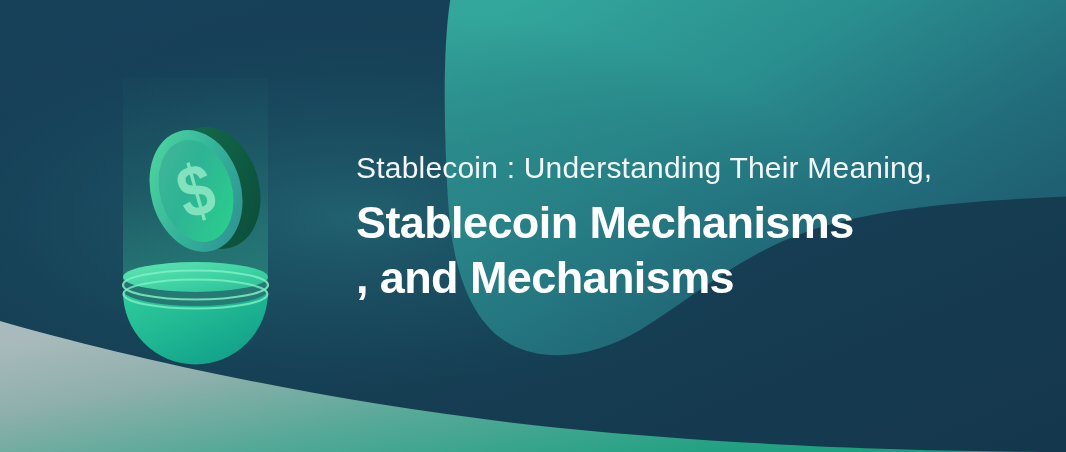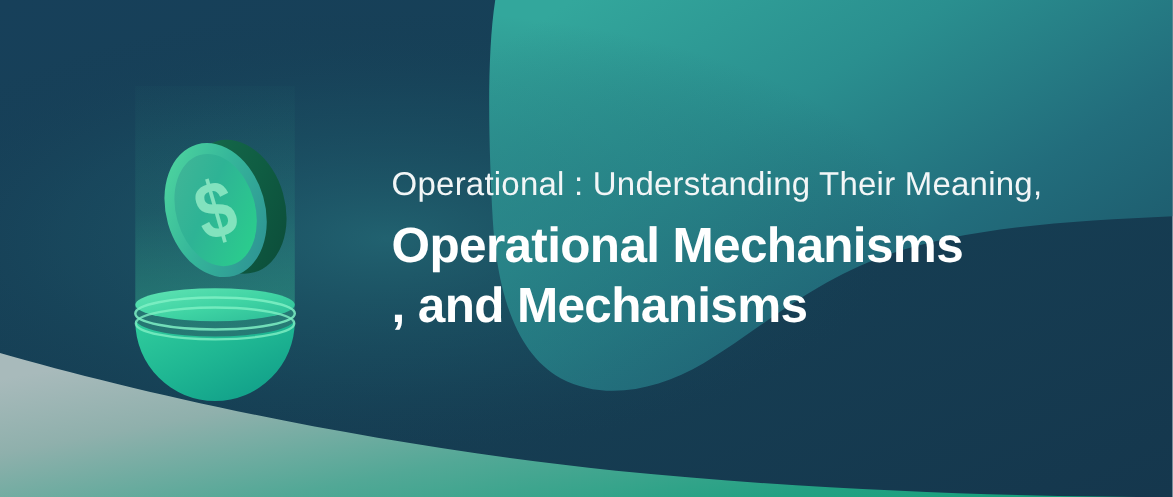--- a/index.html
+++ b/index.html
@@ -197,18 +197,18 @@
         <ellipse cx="87.5" cy="199" rx="72.5" ry="15" fill="url(#gBowlTop)"></ellipse>
 
         <ellipse cx="87.5" cy="207" rx="72.5" ry="14.5" fill="none" stroke="#7ff0c4" stroke-width="2.2" opacity="0.85"></ellipse>
 
         <ellipse cx="87.5" cy="216" rx="72" ry="14.5" fill="none" stroke="#7ff0c4" stroke-width="2.2" opacity="0.8"></ellipse>
       </g>
     </svg>
   </div>
 
   <div id="text-block">
-    <p class="subtitle">Operational : Understanding Their Meaning,</p>
-    <h1 class="title-line title-line-1">Operational Mechanisms</h1>
+    <p class="subtitle">Stablecoin : Understanding Their Meaning,</p>
+    <h1 class="title-line title-line-1">Stablecoin Mechanisms</h1>
     <h1 class="title-line title-line-2">, and Mechanisms</h1>
   </div>
 
 </div>
 
 </body></html>

